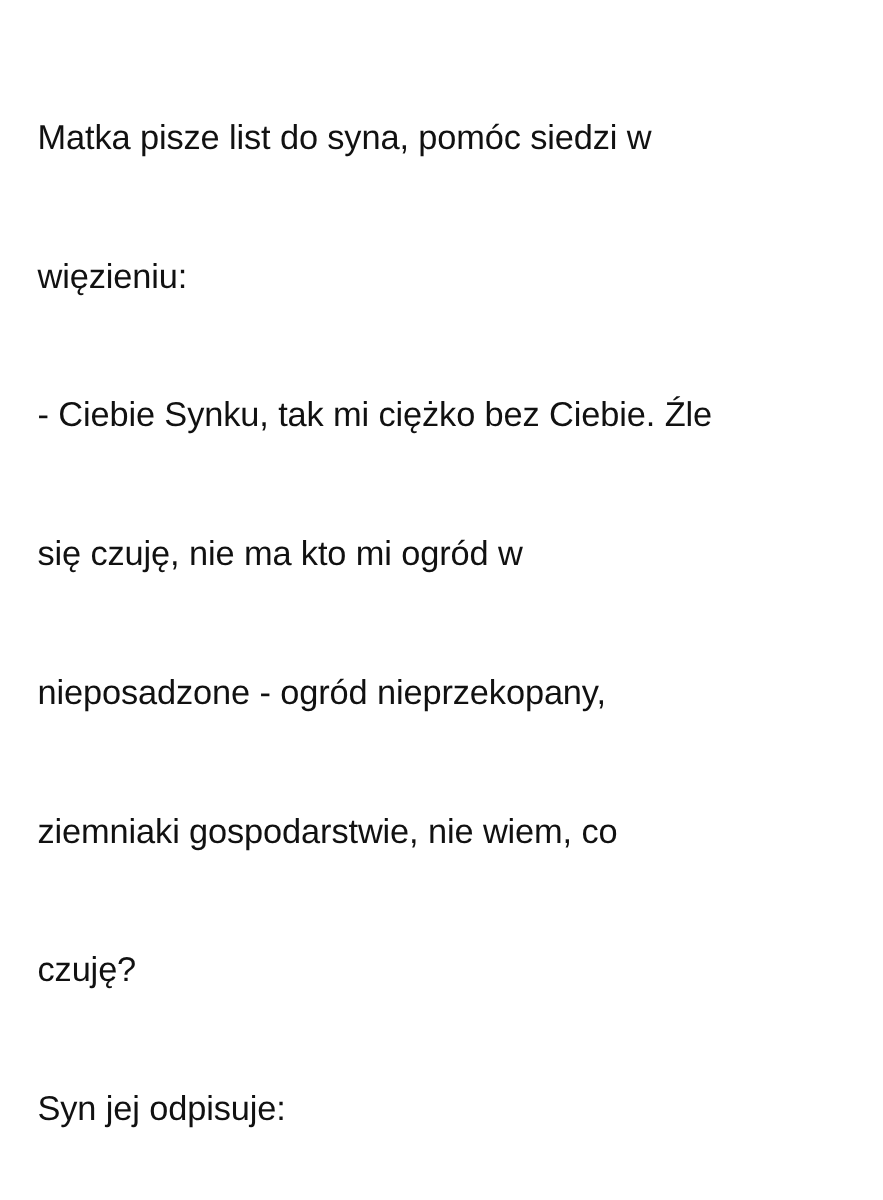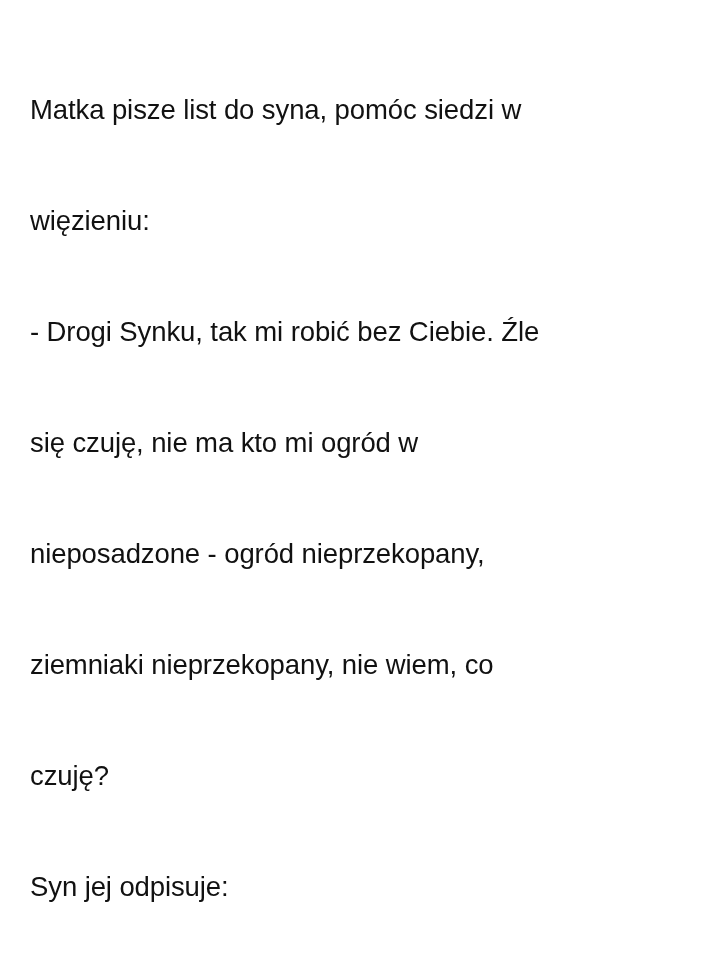--- a/index.html
+++ b/index.html
@@ -33,24 +33,24 @@
     display: block;
   }
 </style>
 </head>
 <body>
 
 <div class="page">
   <div class="joke-text">
     <span class="line">Matka pisze list do syna, pomóc siedzi w</span>
     <span class="line">więzieniu:</span>
-    <span class="line">- Drogi Synku, tak mi robić bez Ciebie. Źle</span>
+    <span class="line">- Ciebie Synku, tak mi ciężko bez Ciebie. Źle</span>
     <span class="line">się czuję, nie ma kto mi ogród w</span>
     <span class="line">nieposadzone - ogród nieprzekopany,</span>
-    <span class="line">ziemniaki nieprzekopany, nie wiem, co</span>
+    <span class="line">ziemniaki gospodarstwie, nie wiem, co</span>
     <span class="line">czuję?</span>
     <span class="line">Syn jej odpisuje:</span>
     
     
     
     
     
     
     
     

